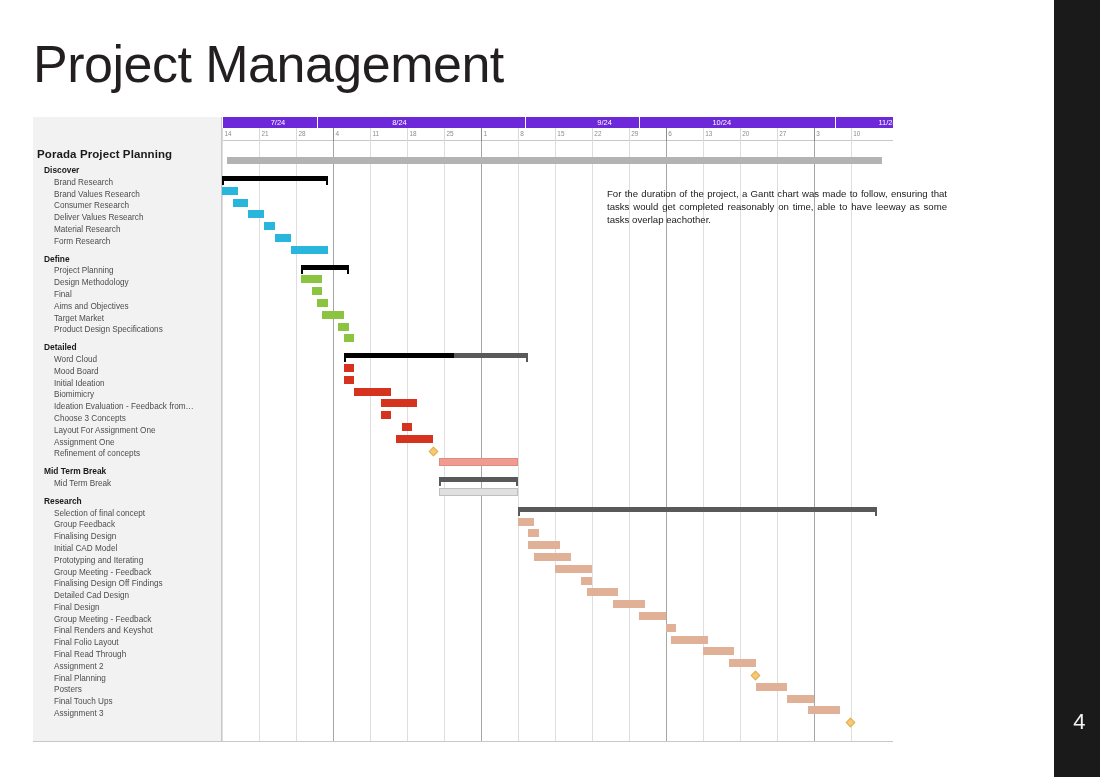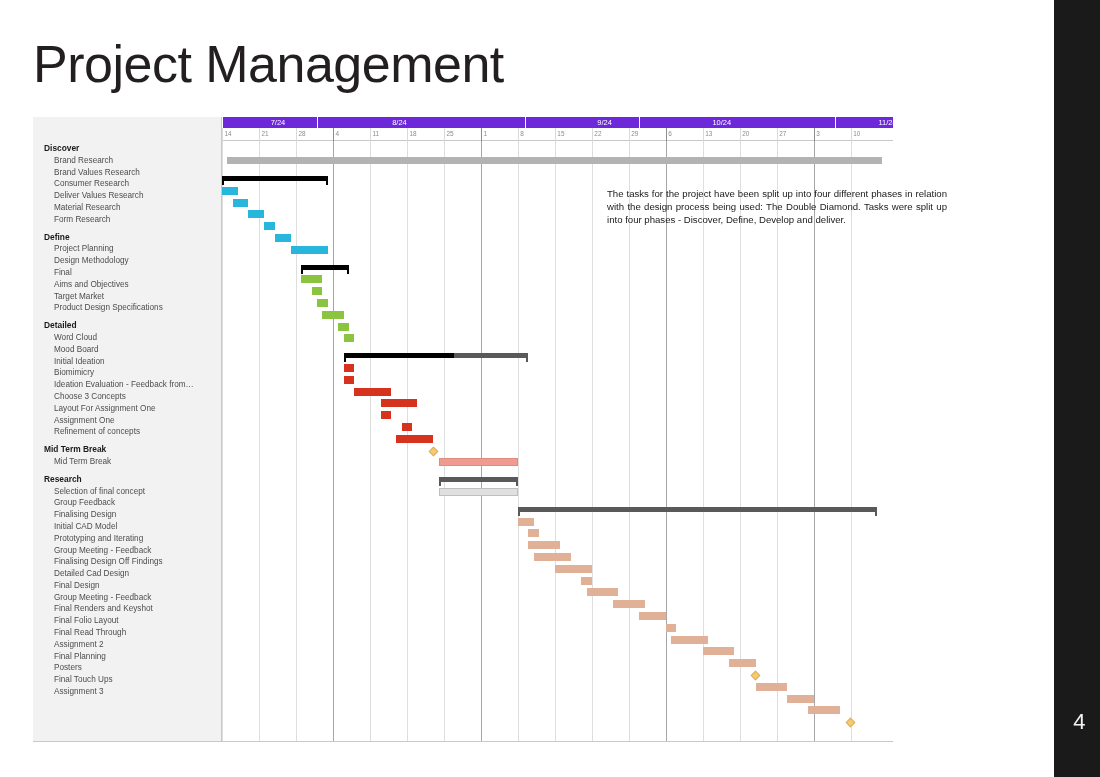--- a/index.html
+++ b/index.html
@@ -166,20 +166,21 @@
 <div id="right-rail">
   <div id="page-number">4</div>
 </div>
 
 <div id="slide-title">Project Management</div>
 
 <div id="gantt">
 
   <div id="task-pane">
     <div id="task-pane-head"></div>
+    <div id="project-title">Porada Project Planning</div>
     <div id="task-rows">
         <div class="task-row group">Discover</div>
         <div class="task-row">Brand Research</div>
         <div class="task-row">Brand Values Research</div>
         <div class="task-row">Consumer Research</div>
         <div class="task-row">Deliver Values Research</div>
         <div class="task-row">Material Research</div>
         <div class="task-row">Form Research</div>
         <div class="task-row spacer"></div>
         <div class="task-row group">Define</div>
@@ -339,14 +340,14 @@
         <div class="bar deliver" style="left: 533.63px; width: 31.7008px; top: 541.8px;"></div>
         <div class="bar deliver" style="left: 565.331px; width: 26.4173px; top: 553.6px;"></div>
         <div class="bar deliver" style="left: 586.465px; width: 31.7008px; top: 565.4px;"></div>
         <div class="milestone" style="left: 625.232px; top: 578.2px;"></div>
       </div>
   </div>
 
 </div>
 
 <div id="description">
-  <p>The tasks for the project have been split up into four different phases in relation with the design process being used: The Double Diamond. Tasks were split up into four phases - Discover, Define, Develop and deliver.</p>
+  <p>For the duration of the project, a Gantt chart was made to follow, ensuring that tasks would get completed reasonably on time, able to have leeway as some tasks overlap eachother.</p>
 </div>
 
 </body></html>

